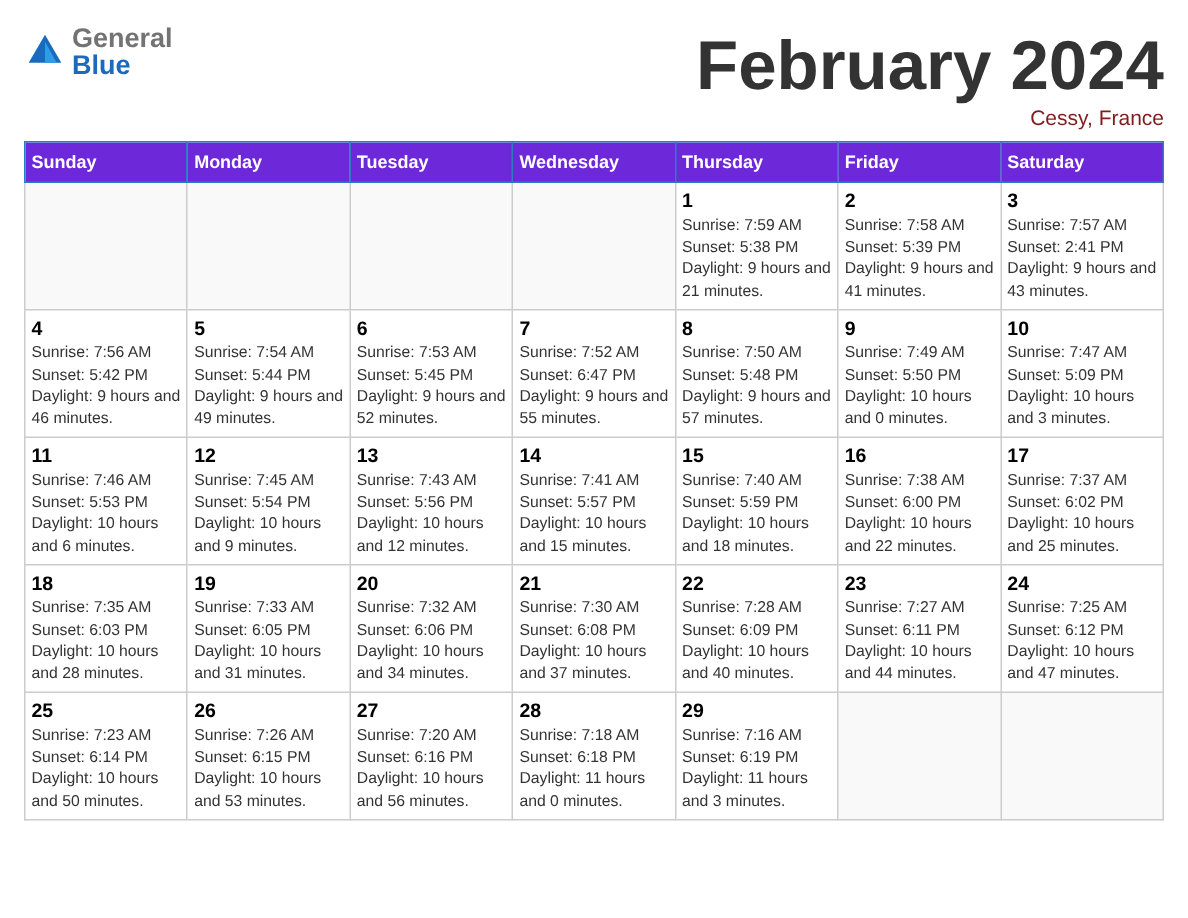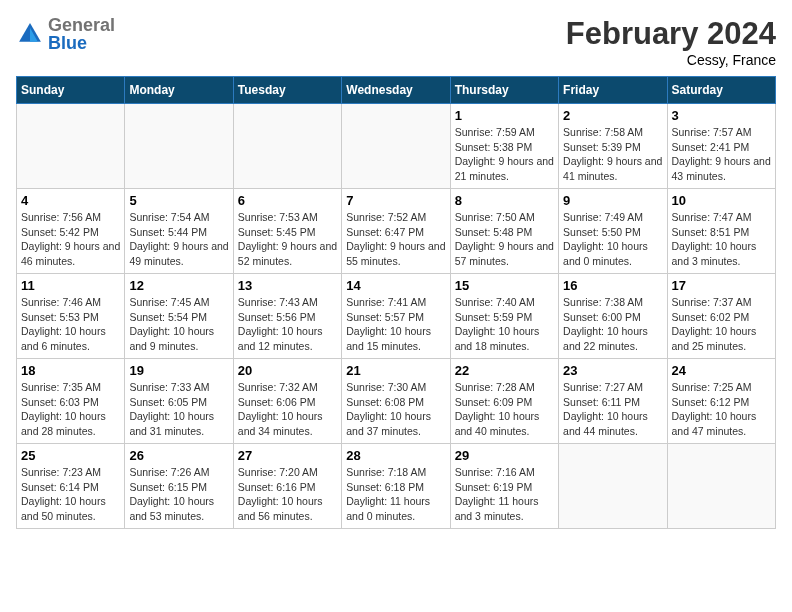--- a/index.html
+++ b/index.html
@@ -37,36 +37,36 @@
       color: #1a6bbf;
     }
     .logo-icon {
       width: 28px;
       height: 28px;
     }
     .title-area {
       text-align: right;
     }
     .month-title {
-      font-size: 31px;
+      font-size: 46px;
       font-weight: bold;
       color: #333;
       margin-left: 20px;
     }
     .location {
       font-size: 14px;
-      color: #000000;
+      color: #7f1d1d;
     }
     .calendar {
       width: 100%;
       border-collapse: collapse;
       font-size: 11px;
     }
     .calendar th {
-      background-color: #0c4a6e;
+      background-color: #6d28d9;
       color: #fff;
       padding: 6px 4px;
       text-align: left;
       font-size: 12px;
       font-weight: bold;
       border: 1px solid #2c7abf;
     }
     .calendar td {
       border: 1px solid #ccc;
       vertical-align: top;
@@ -199,21 +199,21 @@
           <div class="day-info">
             <div>Sunrise: 7:49 AM</div>
             <div>Sunset: 5:50 PM</div>
             <div>Daylight: 10 hours and 0 minutes.</div>
           </div>
         </td>
         <td>
           <span class="day-number">10</span>
           <div class="day-info">
             <div>Sunrise: 7:47 AM</div>
-            <div>Sunset: 8:51 PM</div>
+            <div>Sunset: 5:09 PM</div>
             <div>Daylight: 10 hours and 3 minutes.</div>
           </div>
         </td>
       </tr>
       <tr>
         <td>
           <span class="day-number">11</span>
           <div class="day-info">
             <div>Sunrise: 7:46 AM</div>
             <div>Sunset: 5:53 PM</div>

